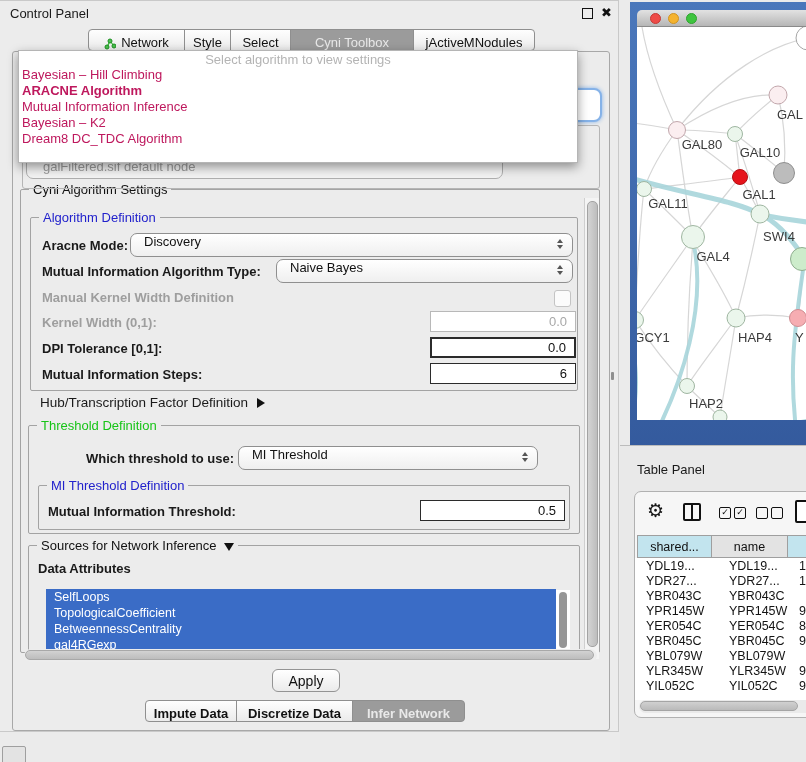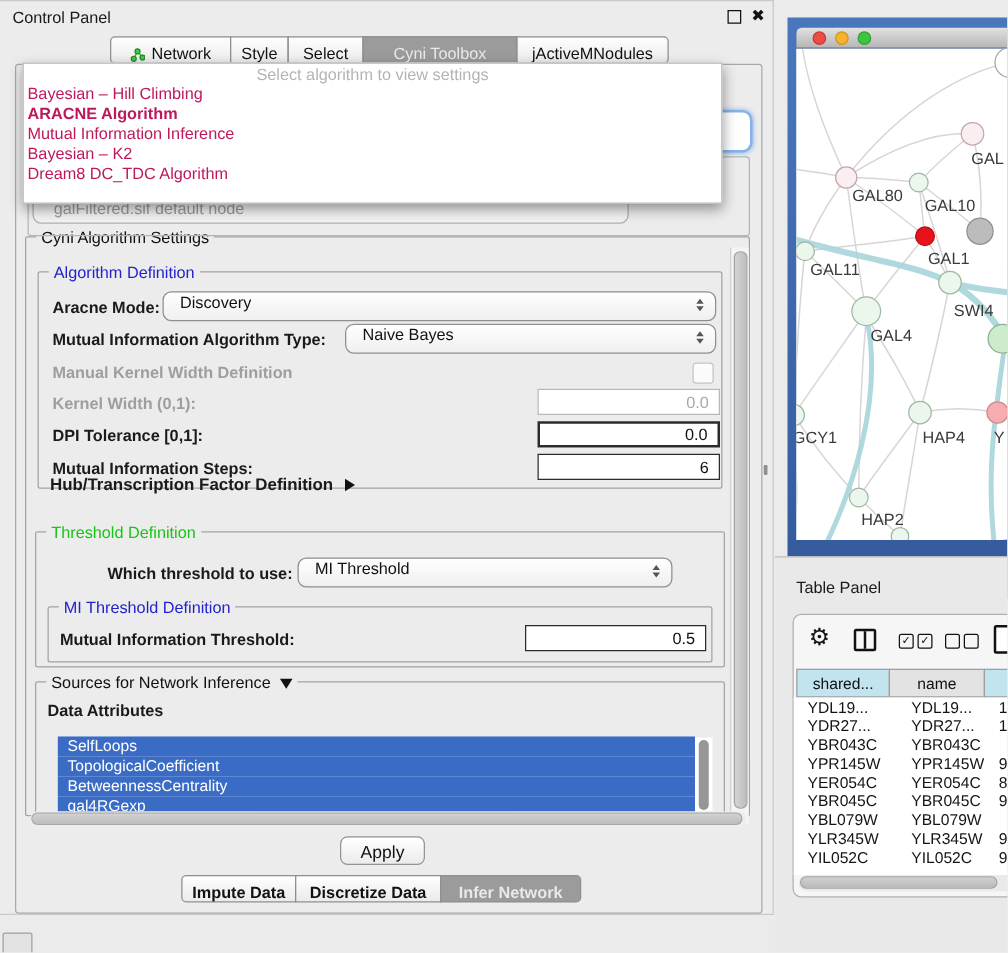--- a/index.html
+++ b/index.html
@@ -50,21 +50,21 @@
   .hsb{left:24px;top:648px;width:573px;height:13px;background:#ededed;border-radius:7px}
   .hsb i{position:absolute;left:1px;top:1px;width:569px;height:10px;background:linear-gradient(#d2d2d2,#bdbdbd);border:1px solid #a8a8a8;border-radius:6px;box-sizing:border-box}
   
   .attr-list{left:46px;top:588px;width:510px;height:64px;background:#fff;overflow:hidden}
   .attr-it{height:16px;line-height:16px;background:#3a6cc6;color:#fff;font-size:12.5px;padding-left:8px;white-space:nowrap}
   .attr-sb{left:556px;top:589px;width:14px;height:62px;background:#fff}
   .attr-sb i{position:absolute;left:3px;top:2px;width:8px;height:56px;background:#969696;border-radius:4px}
   
   .btn{position:absolute;background:linear-gradient(#ffffff,#ebebeb);border:1px solid #949494;border-radius:6px;font-size:14px;color:#111;display:flex;align-items:center;justify-content:center}
   
-  #nw{left:630px;top:14px;width:176px;height:465px;background:linear-gradient(#4a77bb,#33599c)}
+  #nw{left:630px;top:2px;width:176px;height:465px;background:linear-gradient(#4a77bb,#33599c)}
   .nw-title{left:7px;top:8px;width:169px;height:17px;background:linear-gradient(#e2e2e2,#b6b6b6);border-bottom:1px solid #8a8a8a;border-radius:5px 0 0 0;box-sizing:border-box}
   .tl{position:absolute;top:3px;width:11px;height:11px;border-radius:50%;box-sizing:border-box}
   .nw-canvas{left:7px;top:25px;width:169px;height:393px;background:#fff;overflow:hidden}
   
   #tp{left:620px;top:445px;width:186px;height:317px;background:#e9e9e9;border-top:1px solid #bcbcbc}
   .tp-title{left:17px;top:16px;font-size:13px;color:#1a1a1a}
   .tp-panel{left:14px;top:45px;width:190px;height:225px;background:#f6f6f6;border:1px solid #b1b1b1;border-radius:7px}
   .ic-split{position:absolute;width:14px;height:14px;border:2px solid #111;border-radius:2px}
   .ic-split i{position:absolute;left:6px;top:0;width:2px;height:14px;background:#111}
   .ck{position:absolute;width:10px;height:10px;border:1.6px solid #111;border-radius:2px;font-size:9px;line-height:9px;text-align:center;color:#111;font-weight:bold}
@@ -156,21 +156,21 @@
     </div>
     <span class="lb gray" style="left:42px;top:289px">Manual Kernel Width Definition</span>
     <span class="cbx" style="left:554px;top:289px"></span>
     <span class="lb gray" style="left:42px;top:314px">Kernel Width (0,1):</span>
     <div class="fld dis" style="left:430px;top:310px;width:146px">0.0</div>
     <span class="lb" style="left:42px;top:340px">DPI Tolerance [0,1]:</span>
     <div class="fld hot" style="left:430px;top:336px;width:146px">0.0</div>
     <span class="lb" style="left:42px;top:366px">Mutual Information Steps:</span>
     <div class="fld med" style="left:430px;top:362px;width:146px">6</div>
 
-    <span class="lb" style="left:40px;top:379px;font-weight:bold;font-size:13.5px"><span>Hub/Transcription Factor Definition</span><span class="tri-r"></span></span>
+    <span class="lb" style="left:40px;top:394px;font-weight:normal;font-size:13.5px"><span>Hub/Transcription Factor Definition</span><span class="tri-r"></span></span>
 
     <div class="grp" style="left:28px;top:424px;width:550px;height:107px">
       <span class="gt t-green">Threshold Definition</span>
     </div>
     <span class="lb" style="left:86px;top:450px">Which threshold to use:</span>
     <div class="combo" style="left:238px;top:445px;width:300px">
       <span>MI Threshold</span>
       <span class="spin">
           <i class="su"></i>
           <i class="sd"></i>

